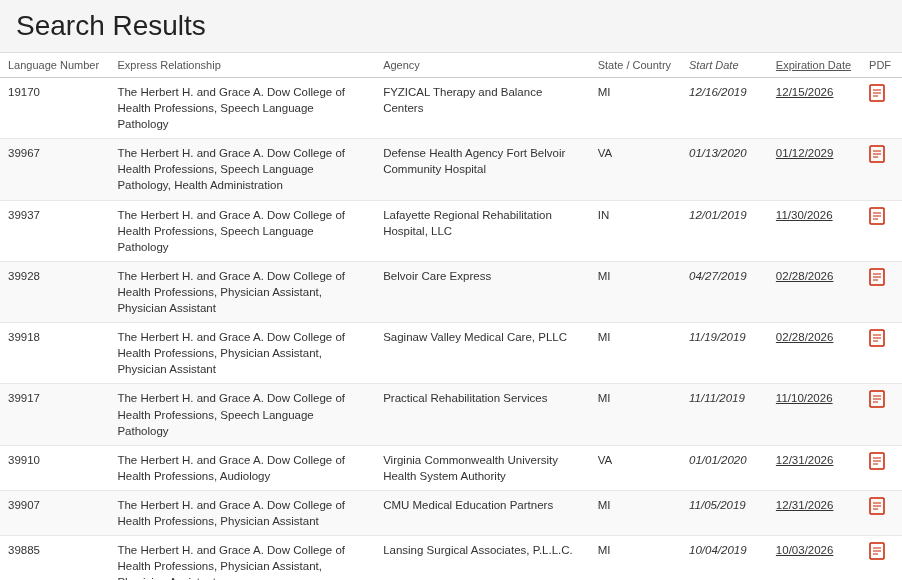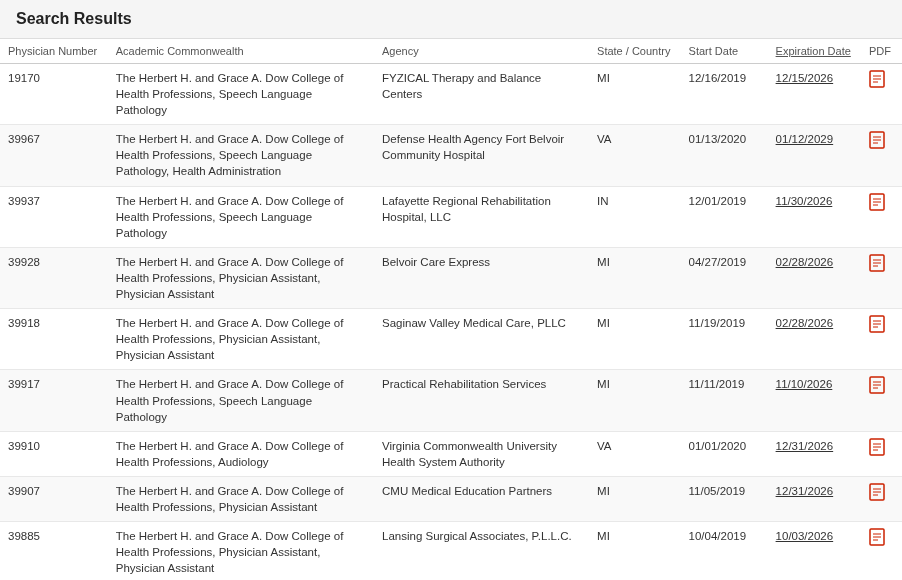--- a/index.html
+++ b/index.html
@@ -13,22 +13,22 @@
       width: 902px;
       min-height: 580px;
       background: #fff;
     }
     .header {
       background: #f5f5f5;
       border-bottom: 1px solid #ddd;
       padding: 10px 16px;
     }
     .header h1 {
-      font-size: 16px;
-      font-weight: bold;
+      font-size: 28px;
+      font-weight: normal;
       color: #222;
     }
     table {
       width: 100%;
       border-collapse: collapse;
     }
     thead tr {
       border-bottom: 1px solid #ccc;
     }
     thead th {
@@ -48,41 +48,41 @@
     tbody td {
       padding: 6px 8px;
       vertical-align: top;
       font-size: 11.5px;
       line-height: 1.4;
     }
     .col-agreement { width: 80px; }
     .col-academic { width: 260px; }
     .col-agency { width: 210px; margin-left: 12px; }
     .col-state { width: 80px; }
-    .col-start { width: 85px; }
+    .col-start { width: 85px; font-style: italic; }
     .col-expiry { width: 90px; text-decoration: underline; }
     .col-pdf { width: 40px; text-align: left; }
     .pdf-icon {
       color: #cc2200;
       font-size: 16px;
       cursor: pointer;
     }
   </style>
 </head>
 <body>
 
 <div class="page-container">
   <div class="header">
     <h1>Search Results</h1>
   </div>
   <table>
     <thead>
       <tr>
-        <th class="col-agreement">Physician Number</th>
-        <th class="col-academic">Academic Commonwealth</th>
+        <th class="col-agreement">Language Number</th>
+        <th class="col-academic">Express Relationship</th>
         <th class="col-agency">Agency</th>
         <th class="col-state">State / Country</th>
         <th class="col-start">Start Date</th>
         <th class="col-expiry">Expiration Date</th>
         <th class="col-pdf">PDF</th>
       </tr>
     </thead>
     <tbody id="table-body">
     <tr>
           <td class="col-agreement">19170</td>

